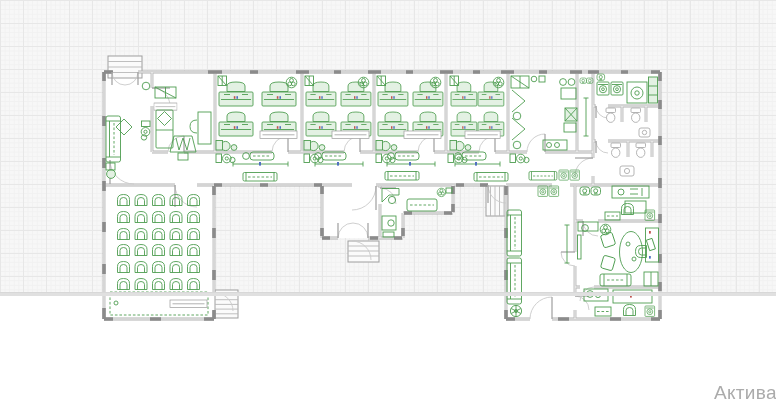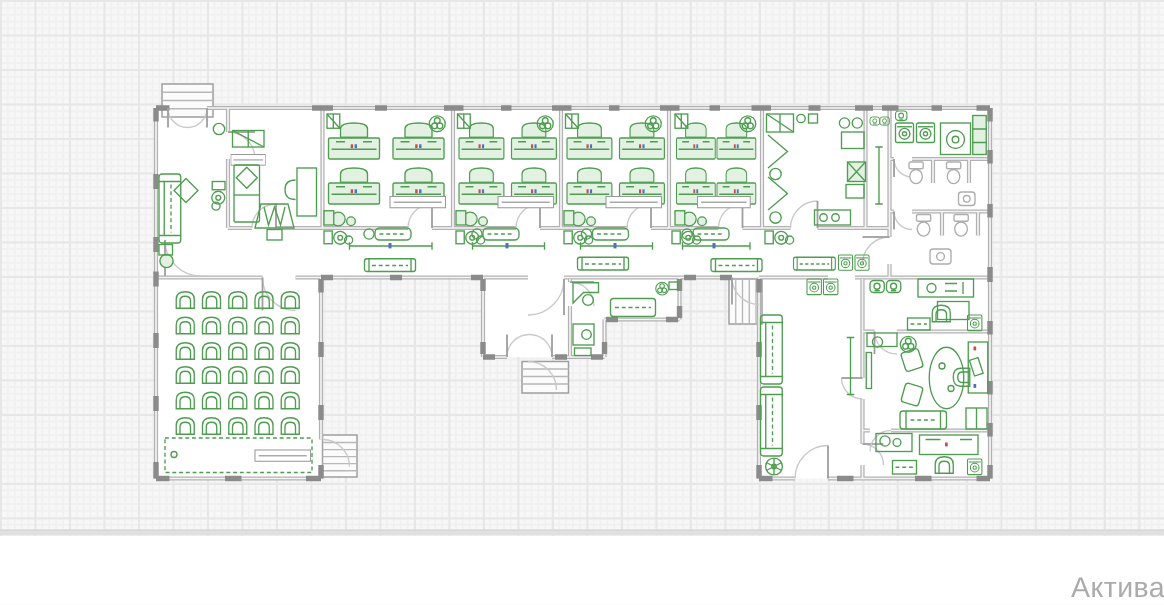--- a/index.html
+++ b/index.html
@@ -1,18 +1,18 @@
 <!DOCTYPE html>
 <html style="--canvasBg: #f7f7f7; --gridMinor: #f1f1f1; --gridMajor: #e7e7e7; --wall: #b2b2b2; --wallDark: #8b8b8b; --wallGlaze: #f5f5f5; --green: #4e9d50; --greenFill: #e3f1e3; --fixture: #adadad; --arc: #c9c9c9; --leaf: #9e9e9e; --labelBorder: #9a9a9a; --accentRed: #c0504d; --accentBlue: #4f6fc0; --stairBorder: #9f9f9f; --stairTread: #b8b8b8; --watermark: #ababab; --bottomEdge: #e0e0e0;"><head>
 <meta charset="utf-8">
 <style>
   html,body{margin:0;padding:0;}
   body{width:776px;height:403px;overflow:hidden;font-family:"Liberation Sans",sans-serif;}
   .canvas{
-    position:relative;width:776px;height:357px;
+    position:relative;width:776px;height:296px;
     background:
       linear-gradient(to right, var(--gridMajor,#e7e7e7) 1px, transparent 1px) 0 0/23px 23px,
       linear-gradient(to bottom, var(--gridMajor,#e7e7e7) 1px, transparent 1px) 0 0/23px 23px,
       linear-gradient(to right, var(--gridMinor,#f1f1f1) 1px, transparent 1px) 0 0/4.6px 4.6px,
       linear-gradient(to bottom, var(--gridMinor,#f1f1f1) 1px, transparent 1px) 0 0/4.6px 4.6px,
       var(--canvasBg,#f7f7f7);
   }
   svg{position:absolute;left:0;top:0;}
   .room{fill:#ffffff;stroke:none;}
   .wl{stroke:var(--wall,#b2b2b2);stroke-width:2.8;fill:none;stroke-linecap:butt;}

